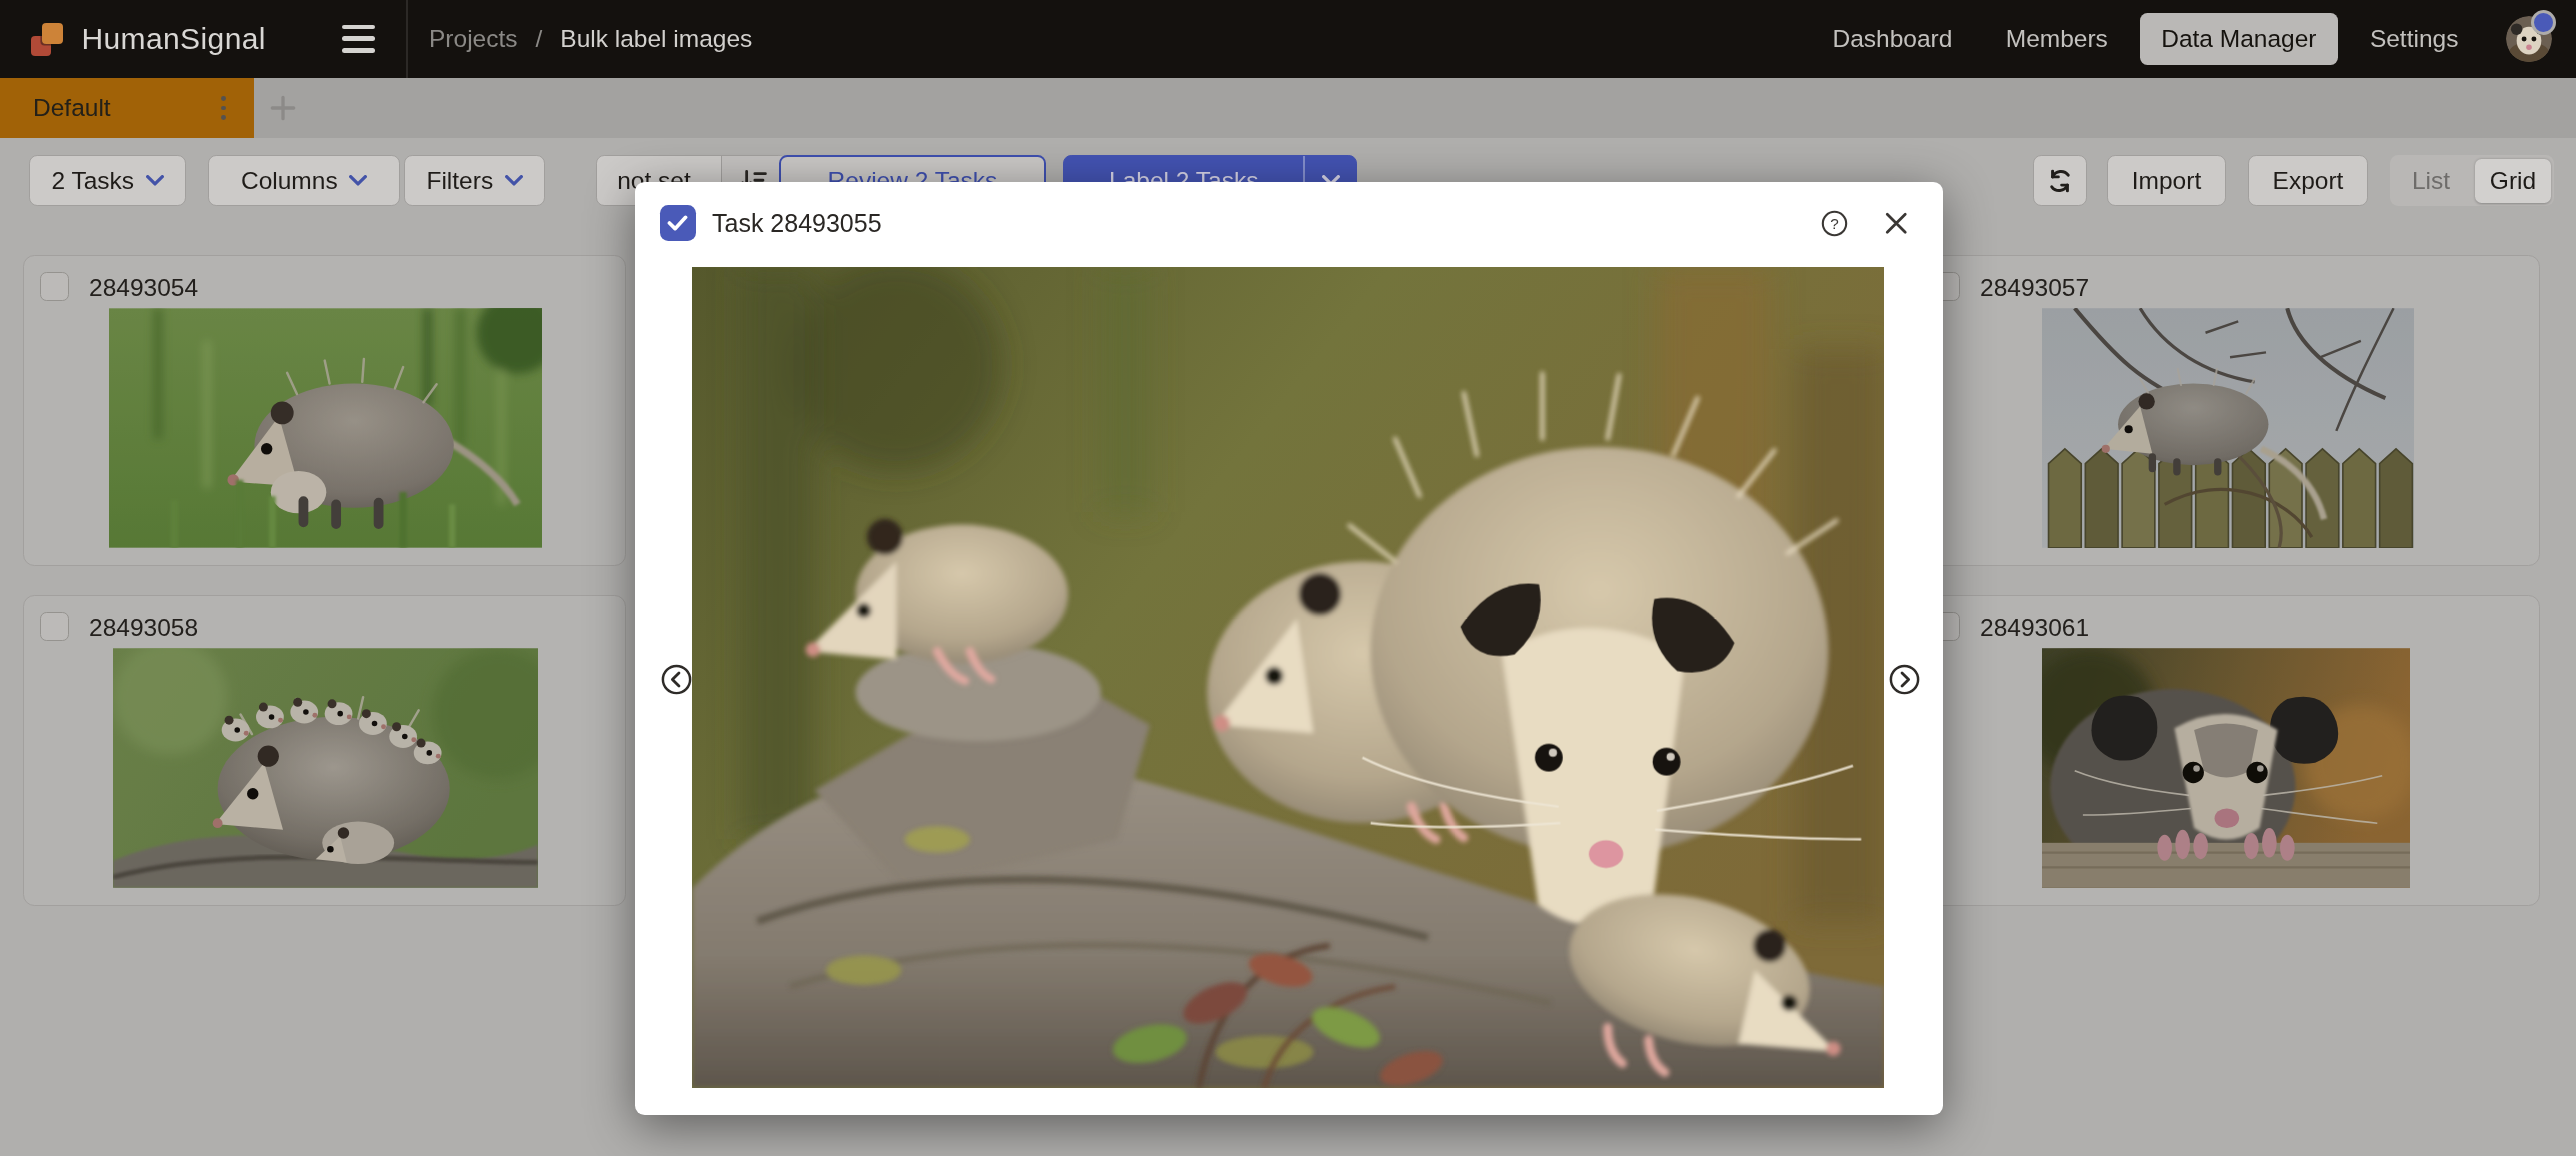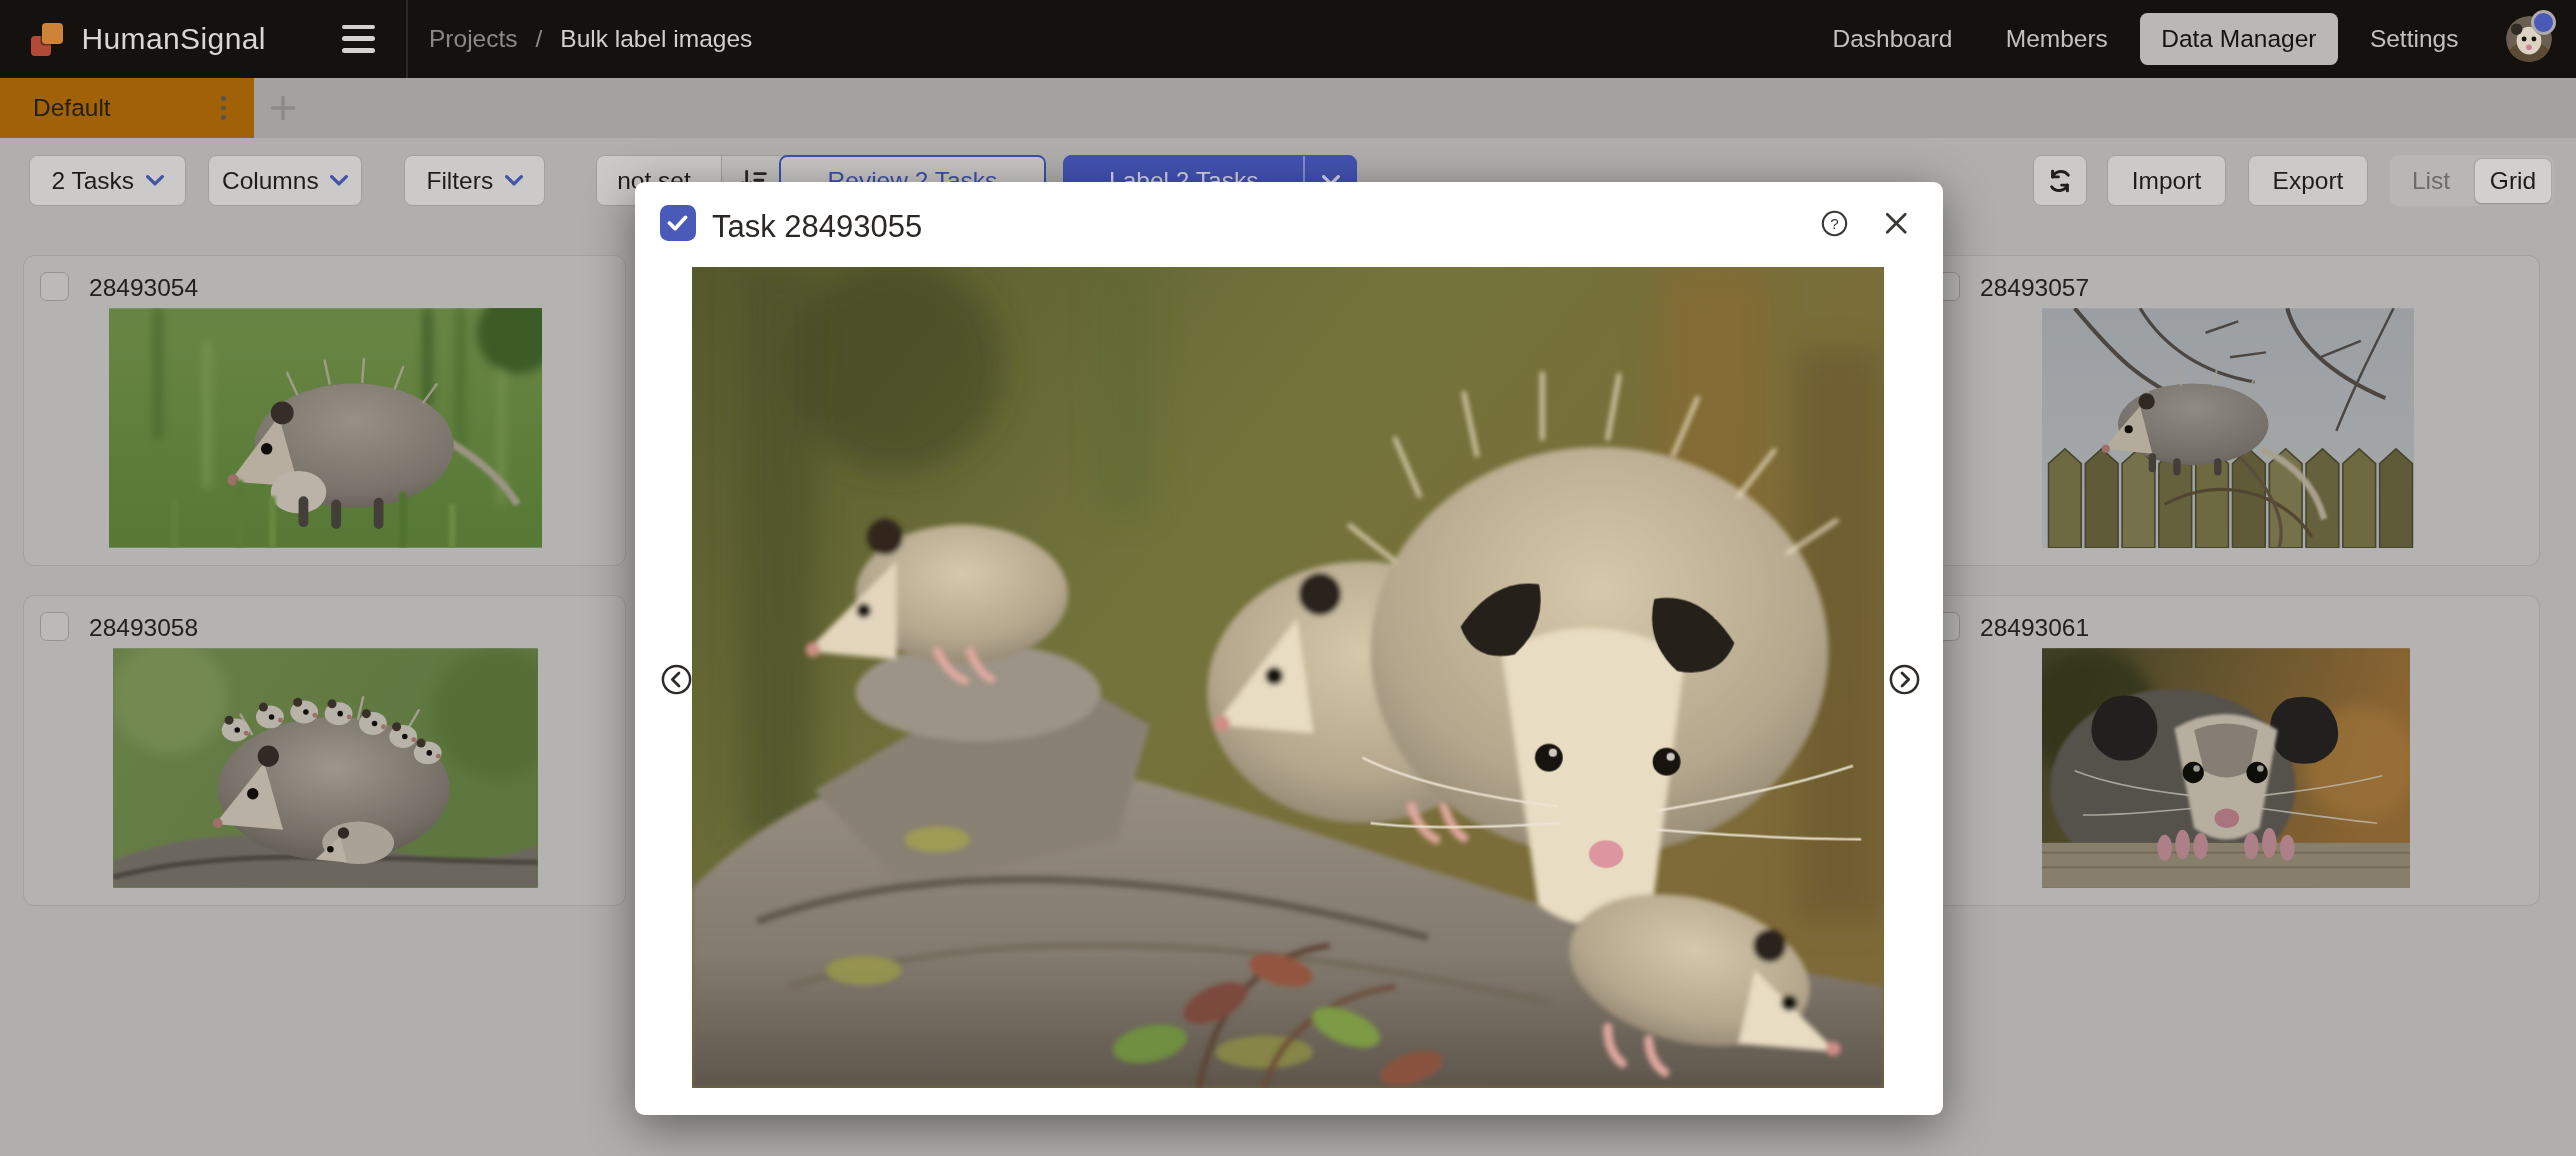--- a/index.html
+++ b/index.html
@@ -51,21 +51,21 @@
   .card{position:absolute;height:311px;background:#b4b3b1;border:1.6px solid #a2a09e;border-radius:11.4px;box-sizing:border-box;}
   .card .cbx{position:absolute;left:16.4px;top:16.4px;width:29px;height:29px;border:1.6px solid #95938f;border-radius:6.5px;background:#bcbab8;box-sizing:border-box;cursor:pointer;}
   .card .tid{position:absolute;left:65px;top:18px;font-size:24.5px;color:#23201d;}
   .card .timg{position:absolute;filter:brightness(.78) saturate(.92);}
   .card .timg svg{display:block;}
 
   
   .overlay-shadow{position:absolute;left:635px;top:182px;width:1308px;height:933px;border-radius:9.8px;box-shadow:0 11.4px 49px rgba(0,0,0,.45);}
   .modal{position:absolute;left:635px;top:182px;width:1308px;height:933px;background:#ffffff;border-radius:9.8px;}
   .modal-cbx{position:absolute;left:24.5px;top:23px;width:36px;height:36px;border-radius:8.2px;background:#4a5ab8;display:flex;align-items:center;justify-content:center;cursor:pointer;}
-  .modal-title{position:absolute;left:77px;top:27px;font-size:31px;color:#2a2724;}
+  .modal-title{position:absolute;left:77px;top:27px;font-size:25px;color:#2a2724;}
   .icon-btn{position:absolute;top:24.5px;width:33px;height:33px;display:flex;align-items:center;justify-content:center;cursor:pointer;}
   .modal-img{position:absolute;left:57px;top:85px;width:1192px;height:821px;overflow:hidden;background:#6e7038;}
   .nav-arrow{position:absolute;width:33px;height:33px;cursor:pointer;}
 </style>
 </head>
 <body>
 
 <div id="app">
 
   <div class="navbar">
@@ -123,21 +123,21 @@
         </svg>
     </div>
   </div>
 
   <div class="btn" style="left:29px;width:157px;">
     <span>2 Tasks</span>
     <svg class="chev" viewBox="0 0 22 14">
         <path d="M2 2 L11 11 L20 2" fill="none" stroke="#4353a8" stroke-width="4" stroke-linecap="round" stroke-linejoin="round"></path>
       </svg>
   </div>
-  <div class="btn" style="left:208px;width:154px;">
+  <div class="btn" style="left:208px;width:192px;">
     <span>Columns</span>
     <svg class="chev" viewBox="0 0 22 14">
         <path d="M2 2 L11 11 L20 2" fill="none" stroke="#4353a8" stroke-width="4" stroke-linecap="round" stroke-linejoin="round"></path>
       </svg>
   </div>
   <div class="btn" style="left:404px;width:141px;">
     <span>Filters</span>
     <svg class="chev" viewBox="0 0 22 14">
         <path d="M2 2 L11 11 L20 2" fill="none" stroke="#4353a8" stroke-width="4" stroke-linecap="round" stroke-linejoin="round"></path>
       </svg>

